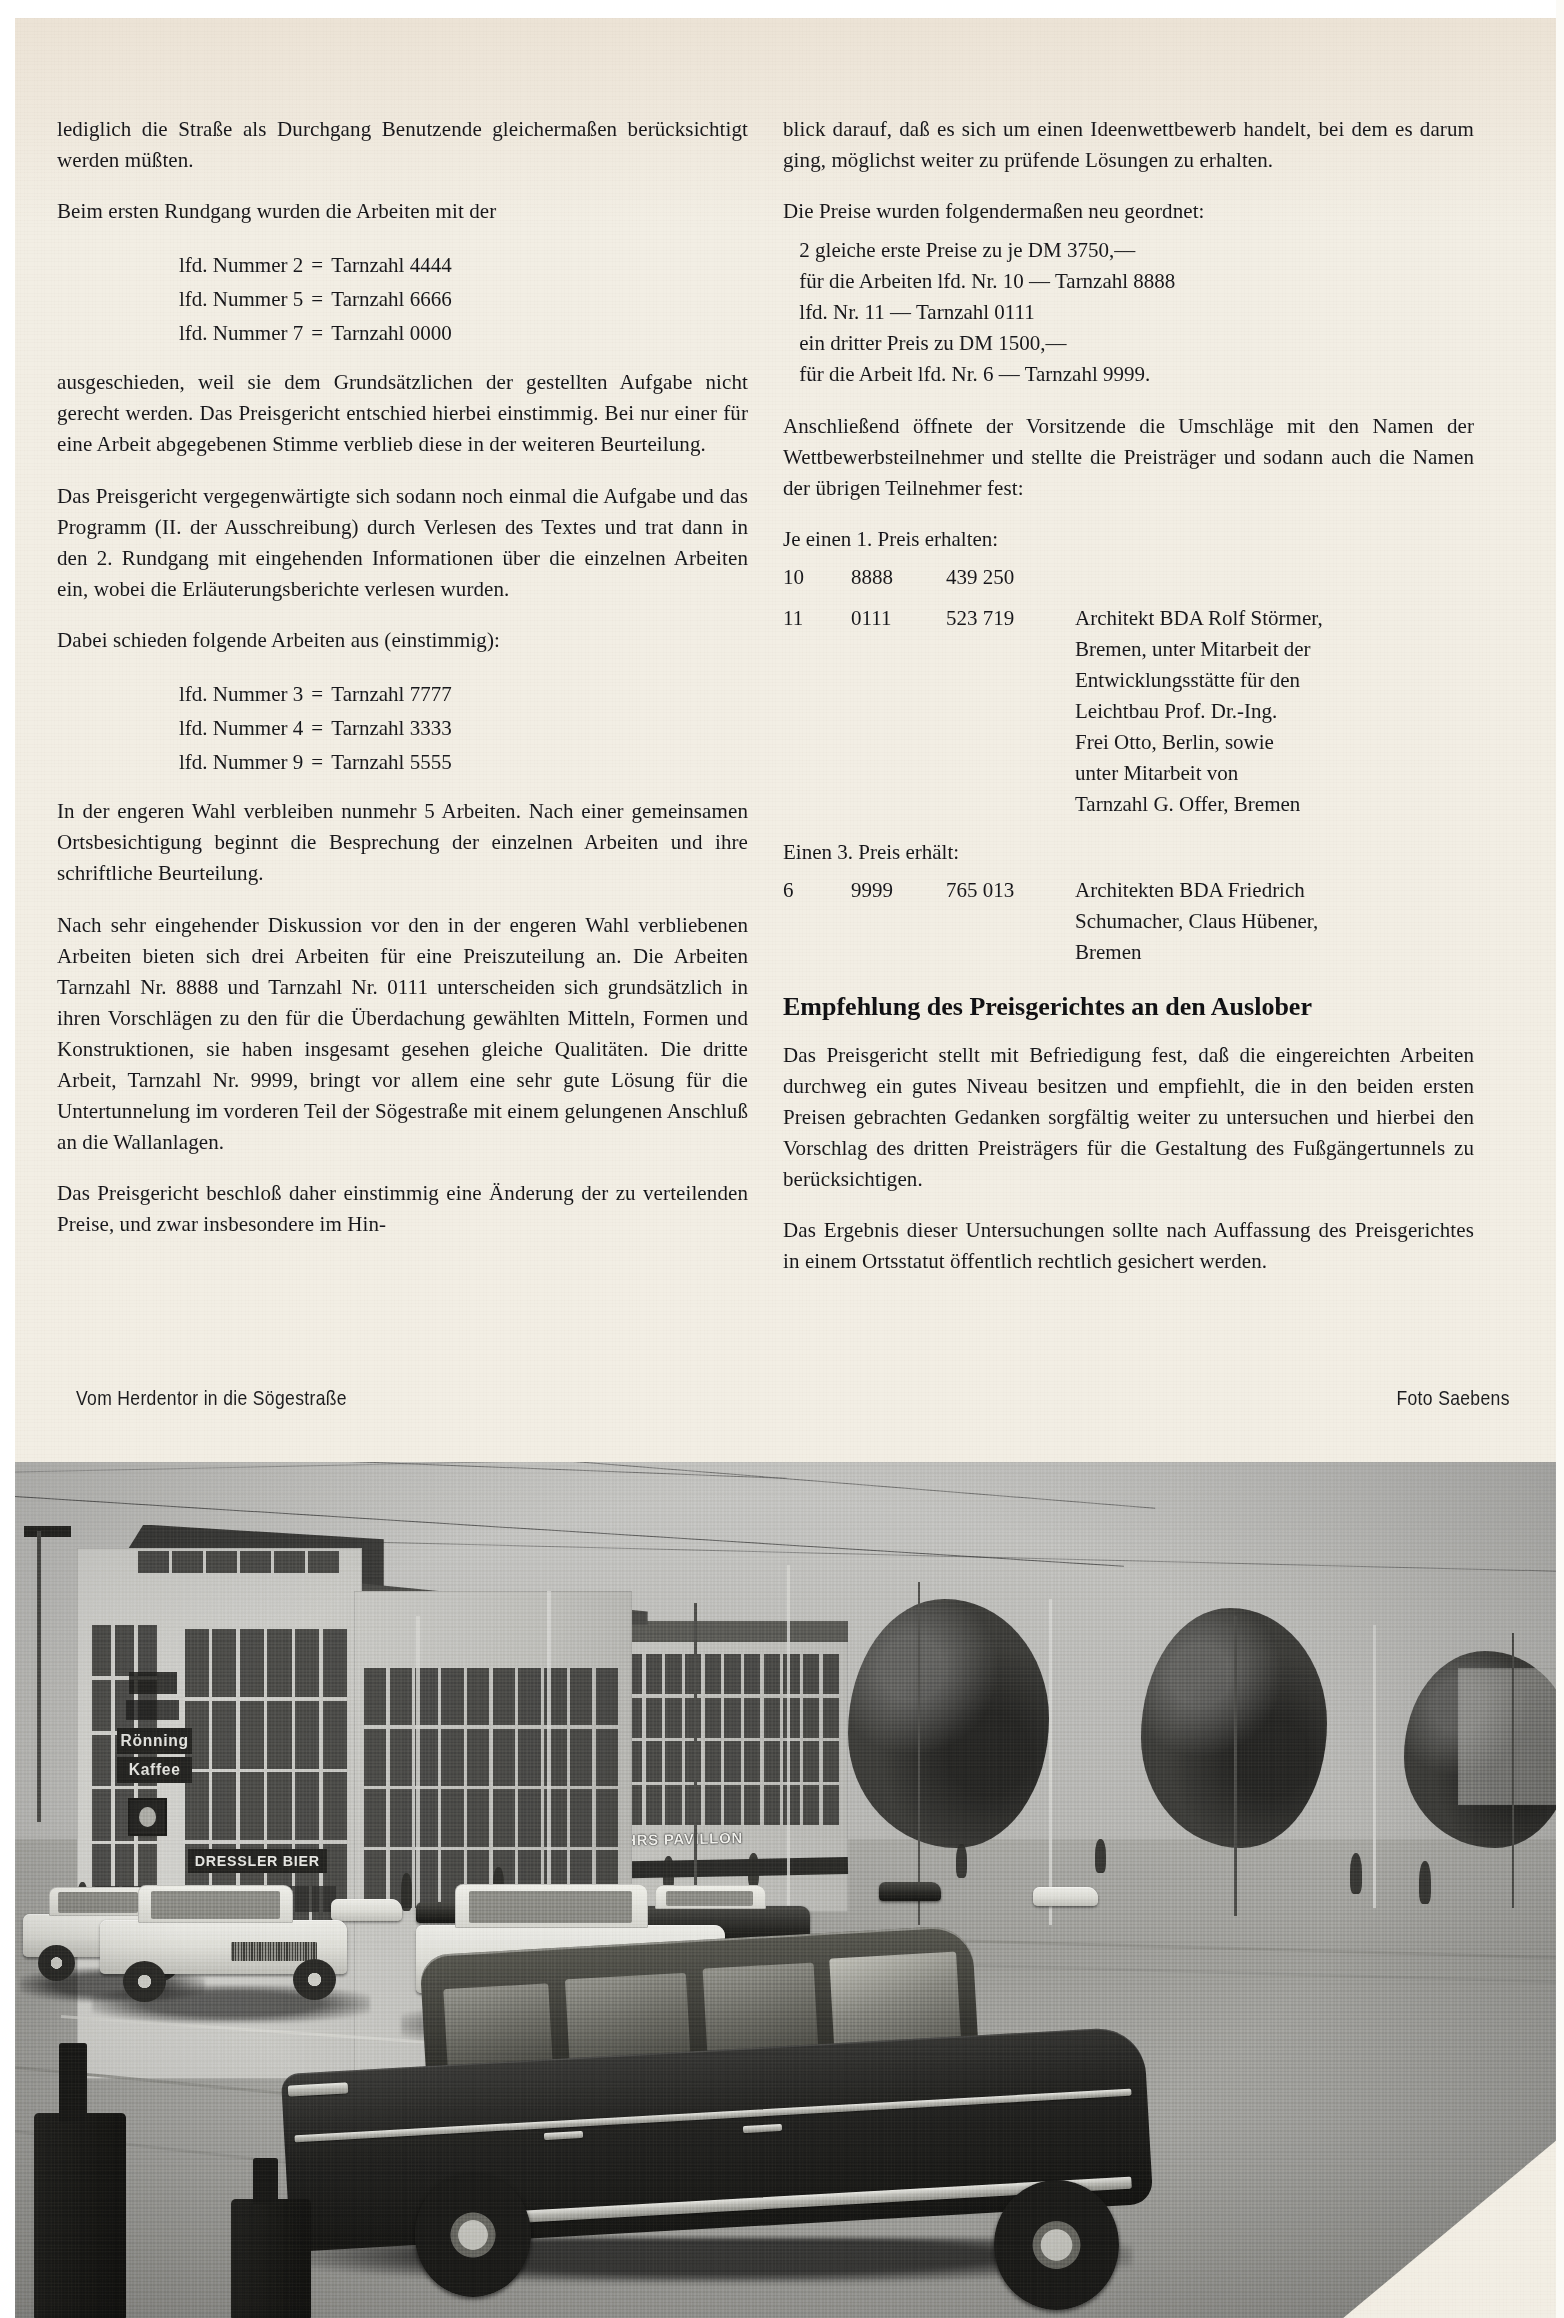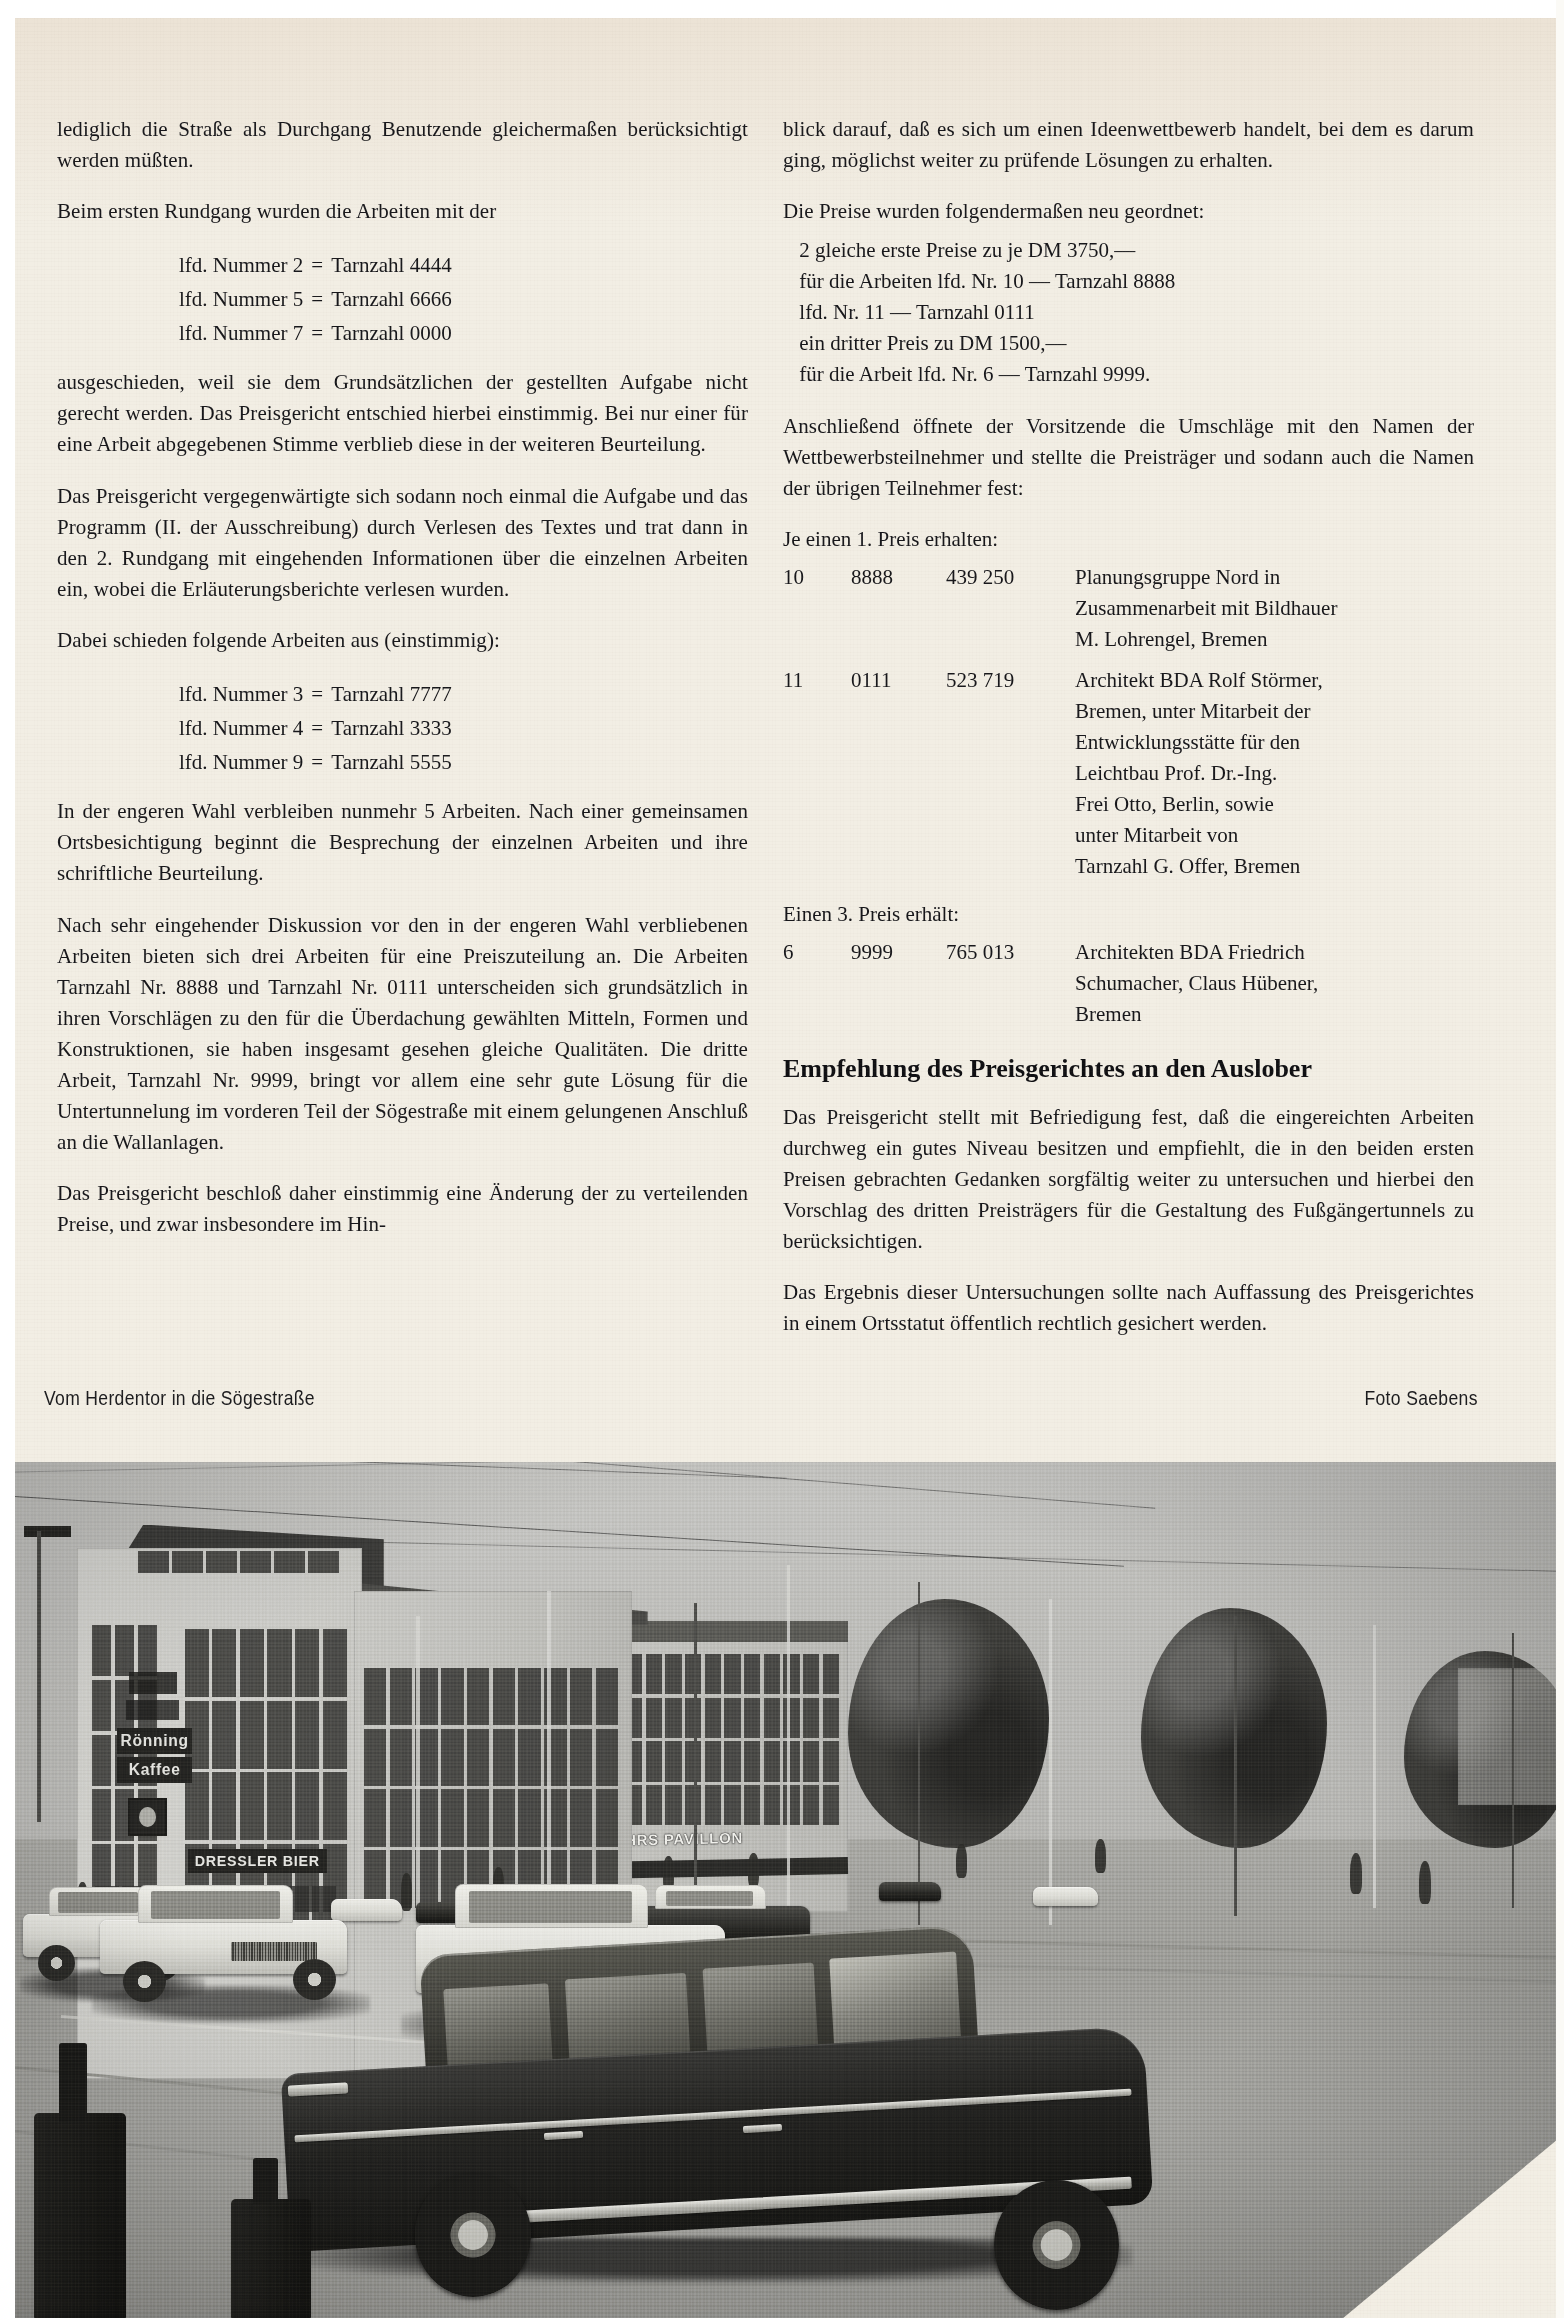--- a/index.html
+++ b/index.html
@@ -138,21 +138,21 @@
     font-size: 26px;
     line-height: 31px;
     font-weight: bold;
     color: #0f0f12;
     margin: 23px 0 17.7px 0;
   }
 
   
   .caption-bar {
     position: absolute;
-    left: 44px;
+    left: 76px;
     top: 1387px;
     width: 1434px;
     display: flex;
     justify-content: space-between;
     align-items: baseline;
   }
   .caption-text, .caption-credit {
     font-family: "Liberation Sans", sans-serif;
     font-size: 20.4px;
     letter-spacing: 0.4px;
@@ -542,25 +542,20 @@
       <p class="para">Anschließend öffnete der Vorsitzende die Umschläge mit den Namen der Wettbewerbsteilnehmer und stellte die Preisträger und sodann auch die Namen der übrigen Teilnehmer fest:</p>
 
       <div class="lead-line">Je einen 1. Preis erhalten:</div>
 
       <div class="win-table">
 
         <div class="win-row">
           <div class="w-num">10</div>
           <div class="w-tarn">8888</div>
           <div class="w-ref">439 250</div>
-          <div class="w-name">
-            <div>Planungsgruppe Nord in</div>
-            <div>Zusammenarbeit mit Bildhauer</div>
-            <div>M. Lohrengel, Bremen</div>
-          </div>
         </div>
 
         <div class="win-row">
           <div class="w-num">11</div>
           <div class="w-tarn">0111</div>
           <div class="w-ref">523 719</div>
           <div class="w-name">
             <div>Architekt BDA Rolf Störmer,</div>
             <div>Bremen, unter Mitarbeit der</div>
             <div>Entwicklungsstätte für den</div>

